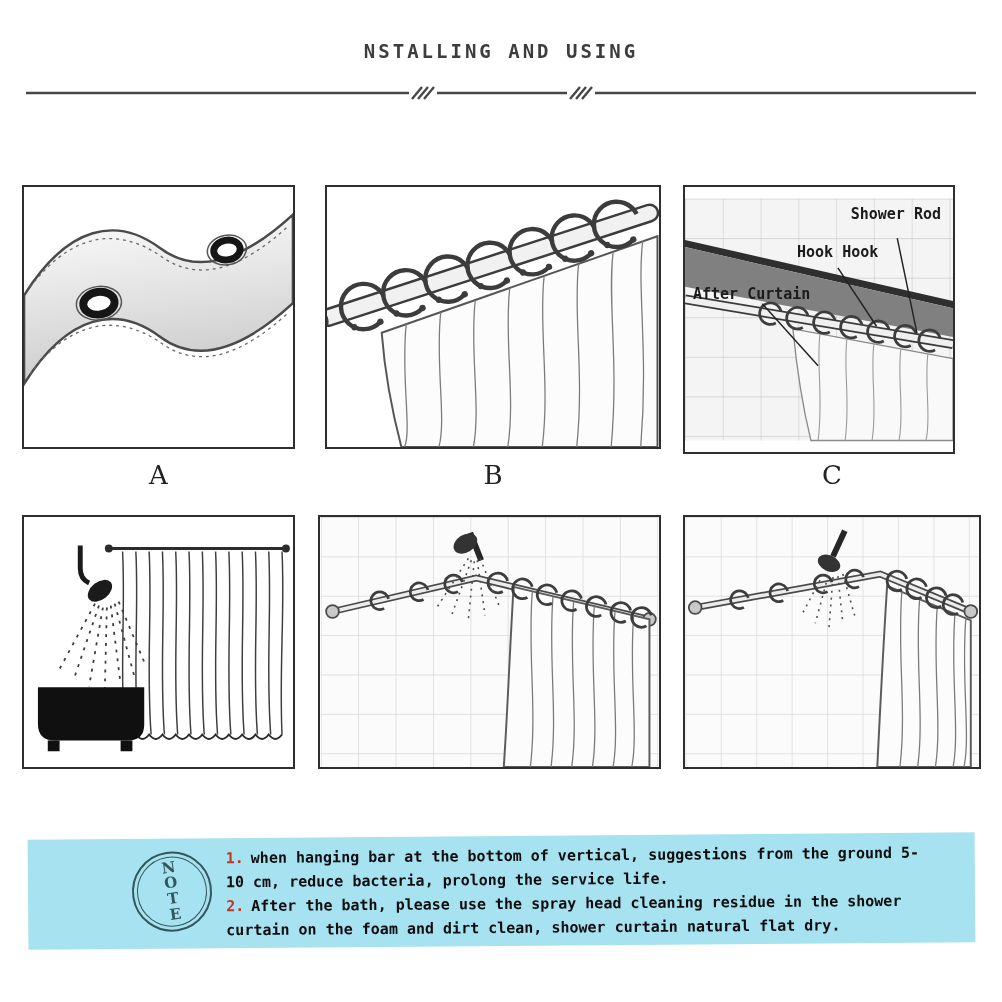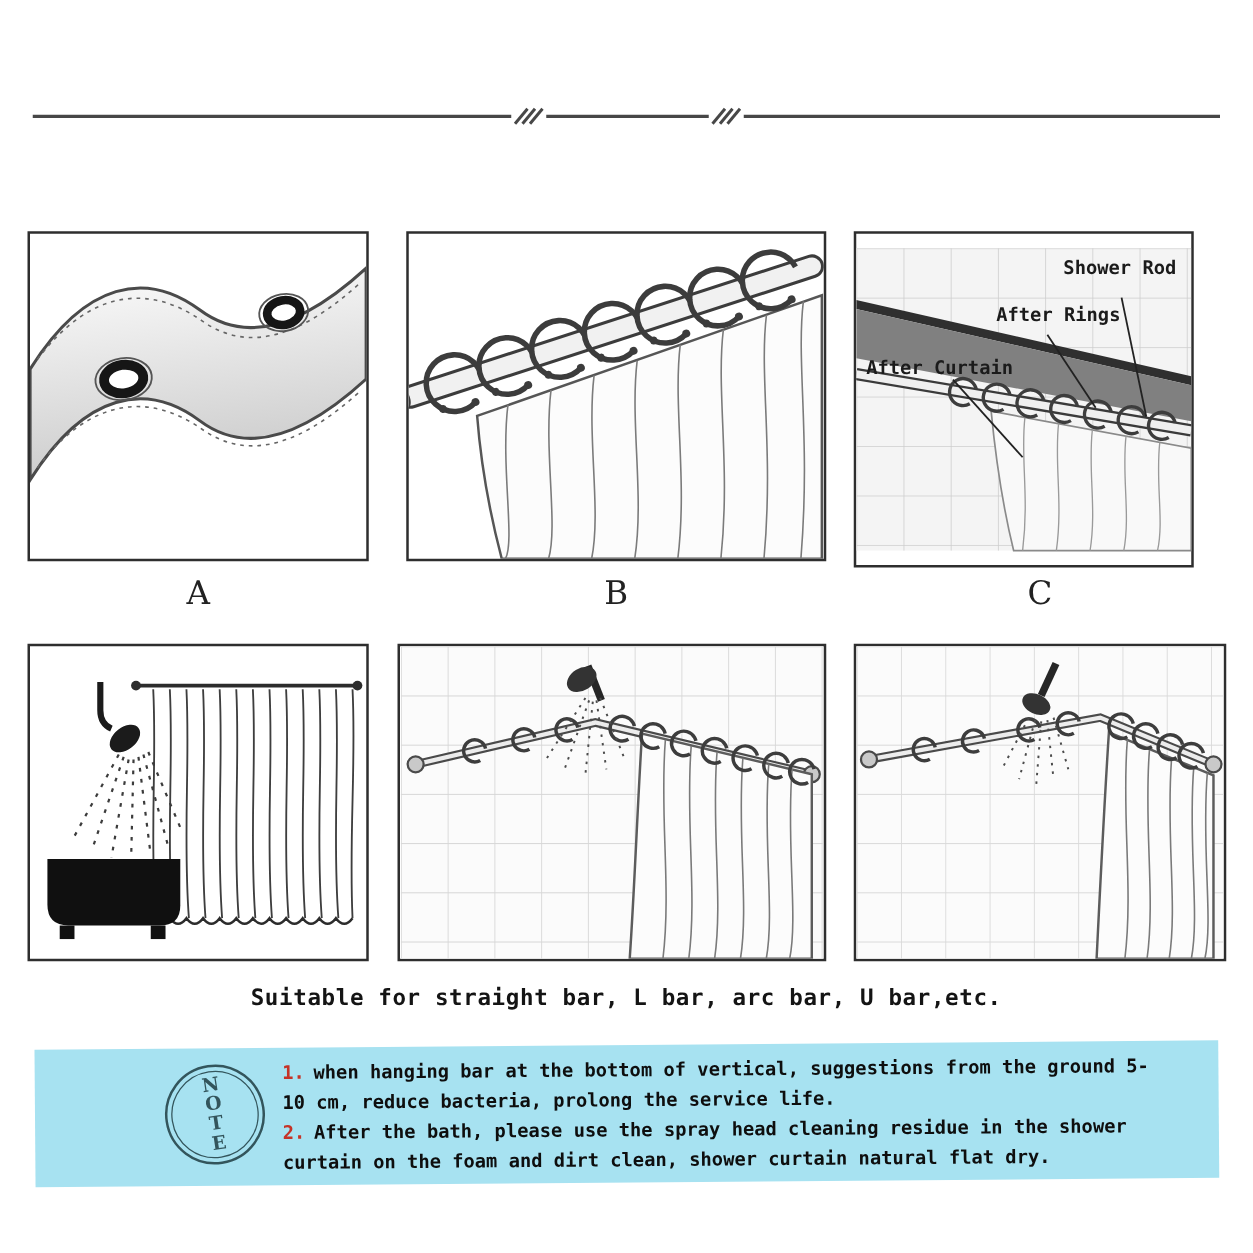--- a/index.html
+++ b/index.html
@@ -36,20 +36,21 @@
   .notetext{position:absolute;left:198px;top:8px;width:706px;
             font:600 15px "DejaVu Sans Mono",monospace;color:#0e0e0e;line-height:24px;}
   .noteitem{margin:0;}
   .num{color:#c53327;font-weight:bold;margin-right:7px;}
 </style>
 </head>
 <body>
 
 <div class="sheet">
 
+  <div class="title">NSTALLING AND USING</div>
 
   <svg class="divider" viewBox="0 0 950 22">
     <line x1="0" y1="11" x2="383" y2="11" stroke="#474747" stroke-width="2.6"></line>
     <line x1="411" y1="11" x2="541" y2="11" stroke="#474747" stroke-width="2.6"></line>
     <line x1="569" y1="11" x2="950" y2="11" stroke="#474747" stroke-width="2.6"></line>
     <g stroke="#474747" stroke-width="2.4">
       <line x1="386" y1="17" x2="396" y2="5"></line>
         <line x1="392" y1="17" x2="402" y2="5"></line>
         <line x1="398" y1="17" x2="408" y2="5"></line>
       <line x1="544" y1="17" x2="554" y2="5"></line>
@@ -155,21 +156,21 @@
         <circle cx="245" cy="153" r="12" stroke-dasharray="60 15.4" transform="rotate(60 245 153)"></circle>
         <circle cx="272" cy="158" r="12" stroke-dasharray="60 15.4" transform="rotate(60 272 158)"></circle>
       </g>
       <g stroke="#222" stroke-width="1.6">
         <line x1="236" y1="44" x2="258" y2="150"></line>
         <line x1="170" y1="77" x2="213" y2="142"></line>
         <line x1="86" y1="117" x2="148" y2="186"></line>
       </g>
     </svg>
     <div class="anno" id="annoRod">Shower Rod</div>
-    <div class="anno" id="annoRings">After Rings</div>
+    <div class="anno" id="annoRings">Hook Hook</div>
     <div class="anno" id="annoCurtain">After Curtain</div>
   </div>
 
   <div class="figlabel" id="labelA">A</div>
   <div class="figlabel" id="labelB">B</div>
   <div class="figlabel" id="labelC">C</div>
 
   <div class="panel" id="panelD">
     <svg viewBox="0 0 273 254">
       <line x1="86" y1="32" x2="266" y2="32" stroke="#2c2c2c" stroke-width="3"></line>
@@ -292,21 +293,20 @@
       <g stroke="#4c4c4c" stroke-width="1.6" stroke-dasharray="2 5">
         <line x1="140" y1="58" x2="118" y2="100"></line>
           <line x1="145" y1="60" x2="132" y2="108"></line>
         <line x1="150" y1="61" x2="146" y2="112"></line>
           <line x1="155" y1="60" x2="160" y2="108"></line>
         <line x1="160" y1="58" x2="172" y2="100"></line>
       </g>
     </svg>
   </div>
 
-  <div class="suitable">Suitable for straight bar, L bar, arc bar, U bar,etc.</div>
 
   <div class="notebox">
     <div class="stamp">
       <div class="stamp-inner">
         <span>N</span>
         <span>O</span>
         <span>T</span>
         <span>E</span>
       </div>
     </div>

